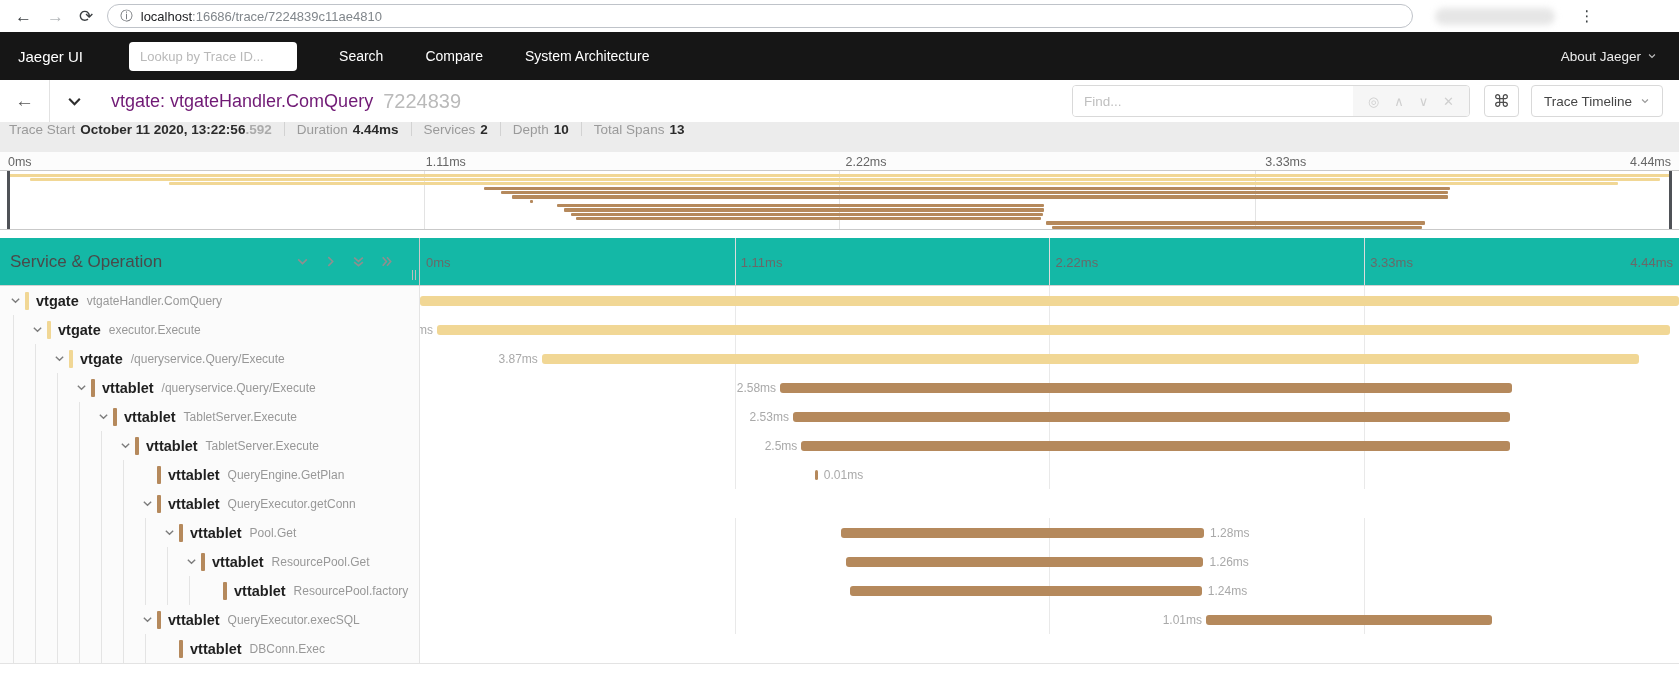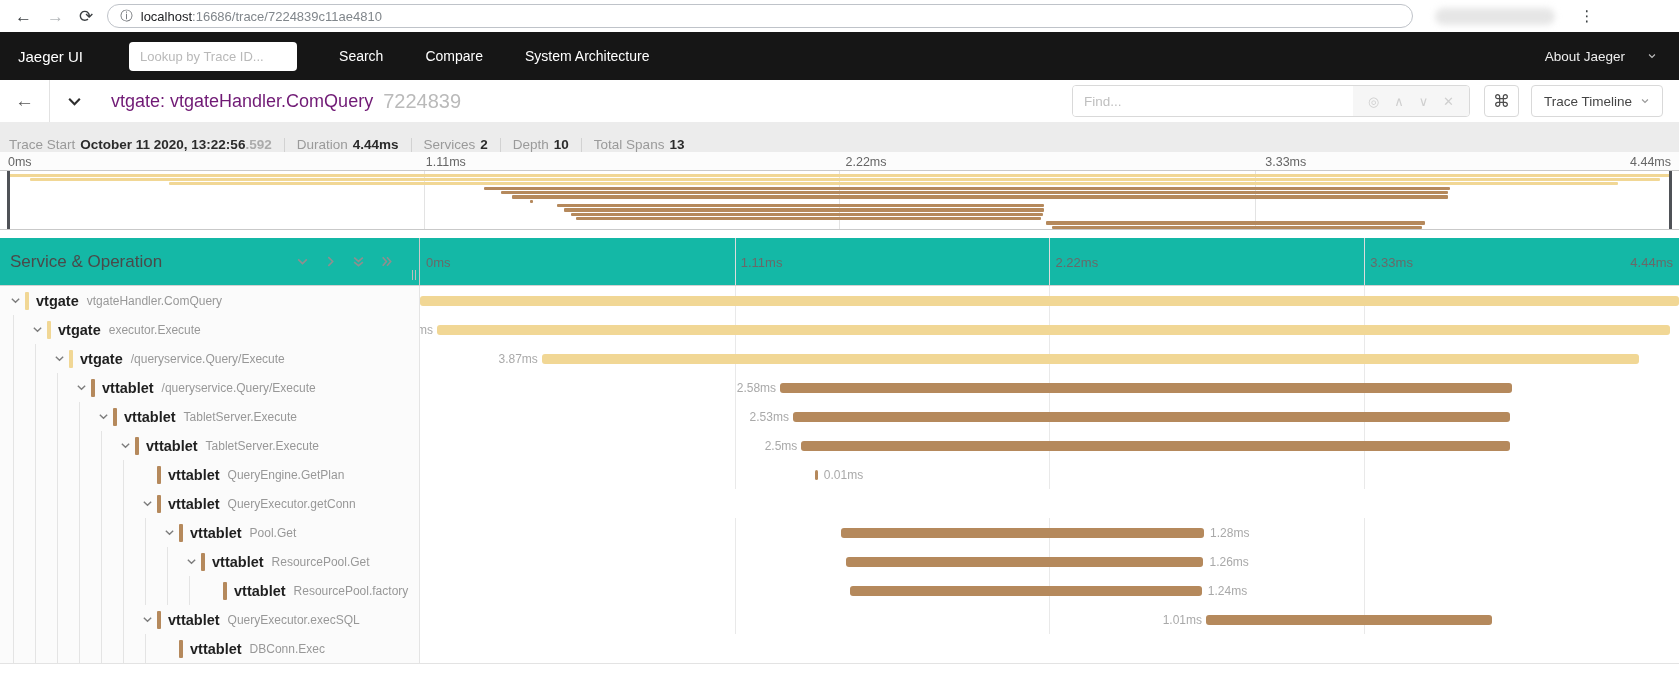--- a/index.html
+++ b/index.html
@@ -16,21 +16,21 @@
   .url-rest{color:#80868b}
   .ext-blur{width:120px;height:17px;border-radius:9px;background:#e6e6e6;filter:blur(3px);margin-left:22px}
   .kebab{font-size:15px;color:#3c4043;margin:0 14px 0 24px;cursor:pointer}
   
   .navbar{height:48px;background:#161616;display:flex;align-items:center;color:#fff}
   .brand{font-size:15px;margin-left:18px;color:#fff}
   .lookup{margin-left:46px;width:168px;height:29px;border:none;border-radius:4px;background:#fff;
     padding:4px 11px;font-size:13px;color:#333;outline:none}
   .lookup::placeholder{color:#b9b9b9}
   .nav-link{font-size:14px;color:#fff;margin-left:42px;cursor:pointer}
-  .about{margin-left:auto;margin-right:22px;font-size:13.5px;color:#ededed;display:flex;align-items:center;gap:22px;cursor:pointer}
+  .about{margin-left:auto;margin-right:22px;font-size:13.5px;color:#ededed;display:flex;align-items:center;gap:6px;cursor:pointer}
   .about svg{color:#bdbdbd}
   
   .trace-header{height:42px;display:flex;align-items:center;background:#fff}
   .back-btn{width:50px;height:100%;border-right:1px solid #e2e2e2;display:flex;align-items:center;
     justify-content:center;font-size:19px;color:#595959;cursor:pointer}
   .collapse-chevron{margin-left:16px;display:flex;color:#2e2e2e;cursor:pointer}
   .trace-title{margin-left:28px;font-size:18px;color:#701a75;white-space:nowrap}
   .trace-id{color:#bababa;margin-left:10px;font-size:20px}
   .header-right{margin-left:auto;display:flex;align-items:center;margin-right:16px}
   .find-group{display:flex;height:32px;border:1px solid #d9d9d9;border-radius:4px;overflow:hidden;background:#fff}
@@ -38,21 +38,21 @@
   .find-input::placeholder{color:#bfbfbf}
   .find-addon{width:116px;background:#f6f6f6;display:flex;align-items:center;justify-content:space-evenly;
     color:#cfcfcf;font-size:13px}
   .find-addon span{cursor:pointer}
   .cmd-btn{width:35px;height:32px;margin-left:14px;border:1px solid #d9d9d9;border-radius:4px;background:#fff;
     display:flex;align-items:center;justify-content:center;font-size:17px;color:#4d4d4d;cursor:pointer}
   .view-select{height:32px;margin-left:12px;border:1px solid #d9d9d9;border-radius:4px;background:#fff;
     display:flex;align-items:center;gap:8px;padding:0 12px;font-size:13.5px;color:#454545;cursor:pointer}
   .view-select svg{color:#999}
   
-  .meta-bar{height:30px;background:#ececec;display:flex;align-items:flex-end;padding-left:9px;font-size:13.5px}
+  .meta-bar{height:30px;background:#ececec;display:flex;align-items:flex-start;padding-left:9px;font-size:13.5px}
   .meta-label{color:#9a9a9a;margin-right:5px}
   .meta-value{color:#2b2b2b;font-weight:700}
   .meta-suffix{color:#ababab;font-weight:700}
   .meta-sep{width:1px;height:14px;background:#d2d2d2;margin:0 12px}
   
   .minimap-section{background:#fcfcfc;padding-top:3px}
   .mini-labels{position:relative;height:15px;font-size:12.5px;color:#666}
   .mini-labels .t0{position:absolute;left:8px}
   .mini-labels .t1{position:absolute;left:calc(25% + 6px)}
   .mini-labels .t2{position:absolute;left:calc(50% + 6px)}

